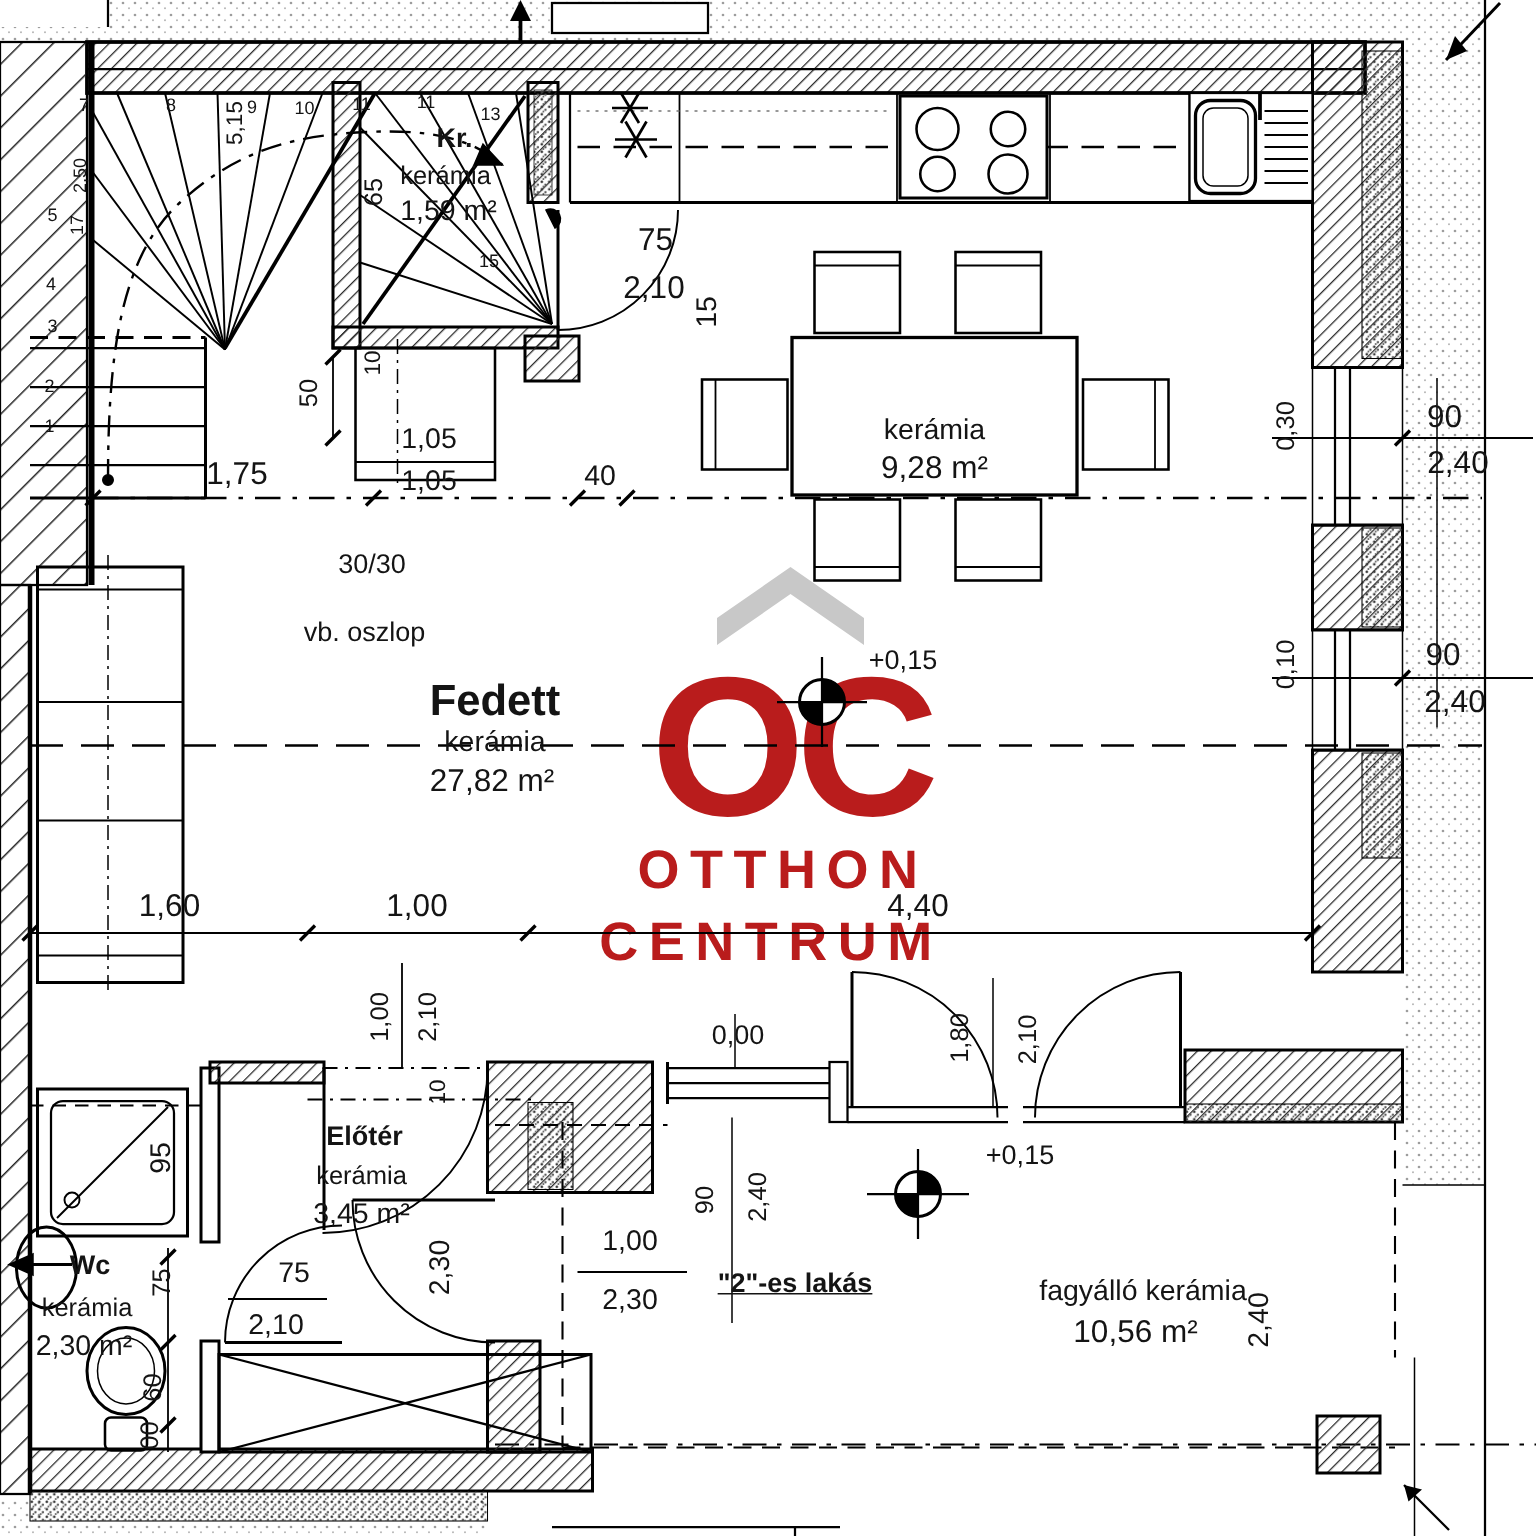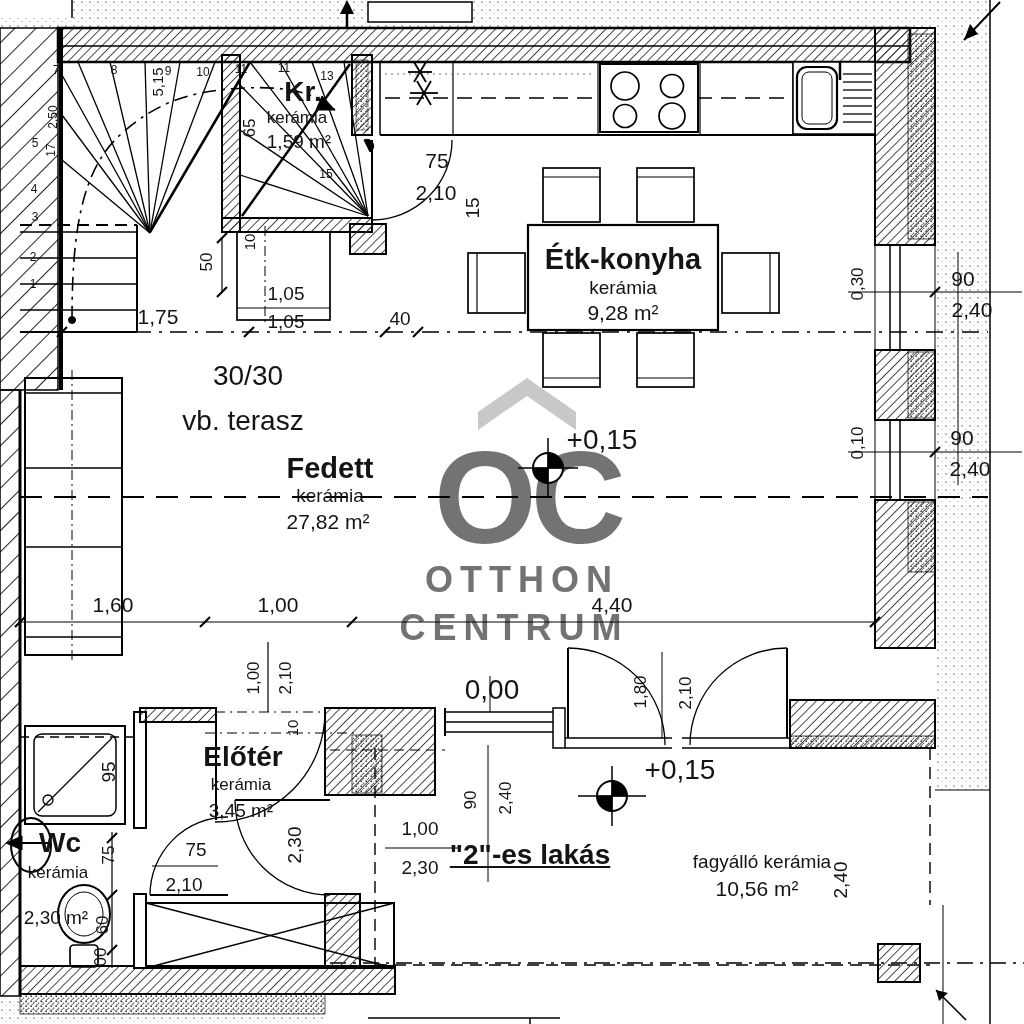--- a/index.html
+++ b/index.html
@@ -3,24 +3,24 @@
 <meta charset="utf-8">
 <style>
   html,body{margin:0;padding:0;background:#fff}
   #scene{position:relative;width:1024px;height:1024px;background:#ffffff;overflow:hidden;
          font-family:"Liberation Sans",sans-serif}
   svg.plan{position:absolute;left:0;top:0;z-index:2}
   .lbl{position:absolute;transform:translate(-50%,-50%);color:#141414;white-space:nowrap;
        z-index:3;line-height:1;font-family:"Liberation Sans",sans-serif}
   .rot{transform:translate(-50%,-50%) rotate(-90deg)}
   .b{font-weight:bold}
-  .s30{font-size:29px}.s26{font-size:28px}.s22{font-size:21px}.s20{font-size:19px}
+  .s30{font-size:29px}.s26{font-size:18px}.s22{font-size:21px}.s20{font-size:19px}
   .s18{font-size:17px}.s16{font-size:15px}.s13{font-size:12px}
   .ul{text-decoration:underline}
-  .wm{color:#737373;z-index:1}
+  .wm{color:#b91c1c;z-index:1}
   .wmlogo{font-size:132px;font-weight:bold;letter-spacing:-6px}
   .wmword{font-size:36px;font-weight:bold;letter-spacing:7px}
 </style>
 </head>
 <body>
 
 <div id="scene">
 
   <div class="lbl wm wmlogo" style="left:527px;top:498px">OC</div>
   <div class="lbl wm wmword" style="left:522px;top:580px">OTTHON</div>
@@ -330,41 +330,40 @@
       <line x1="107" y1="955" x2="117" y2="945" stroke-width="2.2"></line>
     </g>
 
     <path d="M478,430 L527,396 L576,430 L576,412 L527,378 L478,412 Z" fill="#c8c8c8"></path>
   </svg>
 
   <div class="lbl b s26" style="left:303px;top:92px">Kr.</div>
   <div class="lbl s18" style="left:297px;top:117px">kerámia</div>
   <div class="lbl s20" style="left:299px;top:141px">1,59 m²</div>
 
-  <div class="lbl b s30" style="left:623px;top:259px">Étk-konyha</div>
   <div class="lbl s20" style="left:623px;top:287px">kerámia</div>
   <div class="lbl s22" style="left:623px;top:312px">9,28 m²</div>
 
   <div class="lbl b s30" style="left:330px;top:468px">Fedett</div>
   <div class="lbl s20" style="left:330px;top:495px">kerámia</div>
   <div class="lbl s22" style="left:328px;top:521px">27,82 m²</div>
 
   <div class="lbl b s26" style="left:243px;top:757px">Előtér</div>
   <div class="lbl s18" style="left:241px;top:784px">kerámia</div>
   <div class="lbl s20" style="left:241px;top:810px">3,45 m²</div>
 
   <div class="lbl b s26" style="left:60px;top:843px">Wc</div>
   <div class="lbl s18" style="left:58px;top:872px">kerámia</div>
-  <div class="lbl s20" style="left:56px;top:917px">2,30 m²</div>
+  <div class="lbl s20" style="left:56px;top:898px">2,30 m²</div>
 
   <div class="lbl s20" style="left:762px;top:861px">fagyálló kerámia</div>
   <div class="lbl s22" style="left:757px;top:888px">10,56 m²</div>
 
   <div class="lbl s26" style="left:248px;top:376px">30/30</div>
-  <div class="lbl s26" style="left:243px;top:421px">vb. terasz</div>
+  <div class="lbl s26" style="left:243px;top:421px">vb. oszlop</div>
   <div class="lbl b s26 ul" style="left:530px;top:855px">"2"-es lakás</div>
   <div class="lbl s26" style="left:602px;top:440px">+0,15</div>
   <div class="lbl s26" style="left:680px;top:770px">+0,15</div>
   <div class="lbl s26" style="left:492px;top:690px">0,00</div>
 
   <div class="lbl s22" style="left:437px;top:160px">75</div>
   <div class="lbl s22" style="left:436px;top:192px">2,10</div>
   <div class="lbl s20 rot" style="left:472px;top:208px">15</div>
   <div class="lbl s18 rot" style="left:249px;top:128px">65</div>
   <div class="lbl s16 rot" style="left:157px;top:82px">5,15</div>

